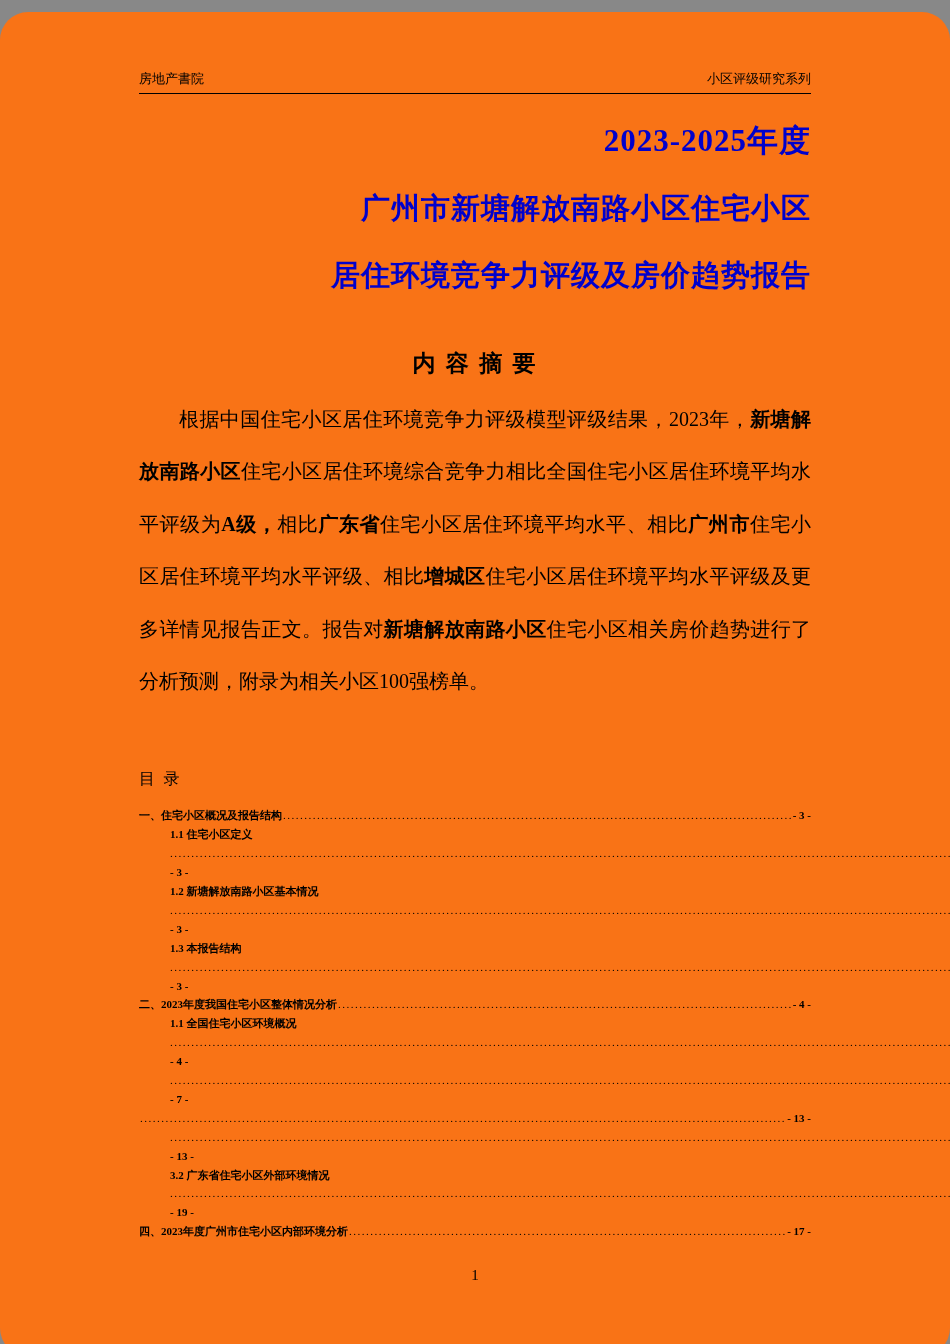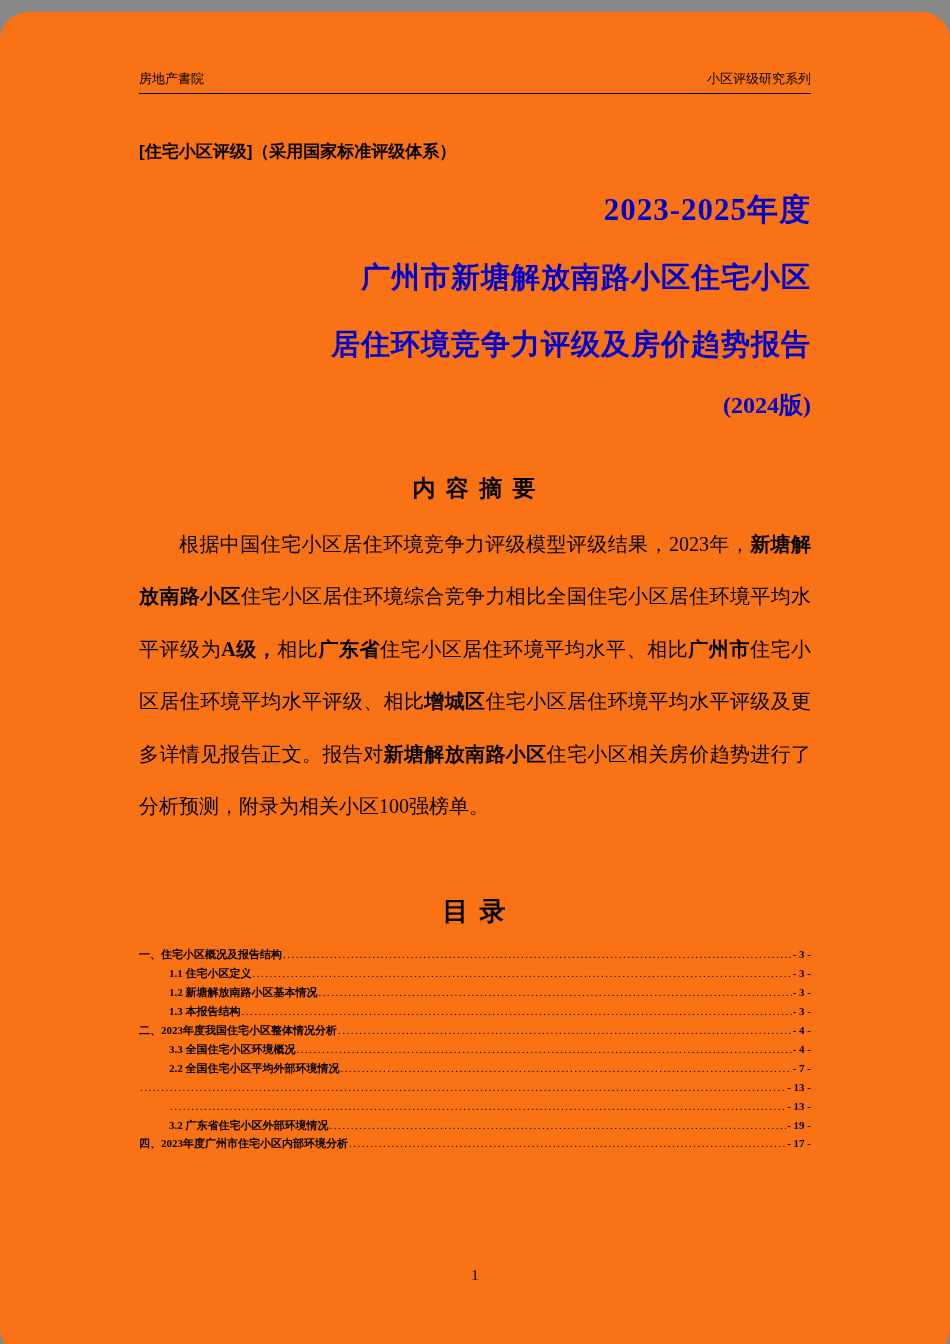--- a/index.html
+++ b/index.html
@@ -73,38 +73,38 @@
     margin-top: 14px;
     font-size: 20px;
     line-height: 2.62;
     text-align: justify;
     text-indent: 2em;
   }
   .summary-paragraph .b { font-weight: bold; }
   
   .toc-heading {
     margin-top: 62px;
-    text-align: center;
-    font-size: 26px;
-    font-weight: bold;
+    text-align: left;
+    font-size: 16px;
+    font-weight: normal;
     font-family: "Liberation Sans", "DejaVu Sans", sans-serif;
     letter-spacing: 2px;
   }
   .toc-list {
     margin-top: 16px;
     font-size: 11px;
     font-weight: bold;
   }
   .toc-row {
     display: flex;
     align-items: baseline;
     line-height: 1.72;
     white-space: nowrap;
   }
-  .toc-row.lvl2 { padding-left: 30px; }
+  .toc-row.lvl2 { padding-left: 30px; flex-direction: column; }
   .toc-label { flex: 0 0 auto; }
   .dots {
     flex: 1 1 auto;
     overflow: hidden;
     white-space: nowrap;
     letter-spacing: 1.5px;
     margin: 0 1px;
     font-weight: normal;
   }
   .toc-page { flex: 0 0 auto; font-weight: bold; }
@@ -125,27 +125,25 @@
 
   <div class="doc-header">
     <div class="doc-header-inner">
       <span>房地产書院</span>
       <span>小区评级研究系列</span>
     </div>
   </div>
 
   <div class="content">
 
-    <div class="bracket-line">[住宅小区评级]（采用国家标准评级体系）</div>
 
     <div class="title-block">
       <div class="title-line1 blue" style="color: rgb(1, 1, 204);">2023-2025年度</div>
       <div class="title-line2 blue" style="color: rgb(1, 1, 204);">广州市新塘解放南路小区住宅小区</div>
       <div class="title-line3 blue" style="color: rgb(1, 1, 204);">居住环境竞争力评级及房价趋势报告</div>
-      <div class="title-edition blue" style="color: rgb(1, 1, 204);">(2024版)</div>
     </div>
 
     <div class="summary-heading">内 容 摘 要</div>
 
     <div class="summary-paragraph"><span>根据中国住宅小区居住环境竞争力评级模型评级结果，2023年，</span><span class="b">新塘解放南路小区</span><span>住宅小区居住环境综合竞争力相比全国住宅小区居住环境平均水平评级为</span><span class="b">A级，</span><span>相比</span><span class="b">广东省</span><span>住宅小区居住环境平均水平、相比</span><span class="b">广州市</span><span>住宅小区居住环境平均水平评级、相比</span><span class="b">增城区</span><span>住宅小区居住环境平均水平评级及更多详情见报告正文。报告对</span><span class="b">新塘解放南路小区</span><span>住宅小区相关房价趋势进行了分析预测，附录为相关小区100强榜单。</span></div>
 
     <div class="toc-heading">目 录</div>
 
     <div class="toc-list">
         <div class="toc-row">
@@ -167,26 +165,25 @@
           <span class="toc-label">1.3 本报告结构</span>
           <span class="dots">............................................................................................................................................................................................................................</span>
           <span class="toc-page">- 3 -</span>
         </div>
         <div class="toc-row">
           <span class="toc-label">二、2023年度我国住宅小区整体情况分析</span>
           <span class="dots">............................................................................................................................................................................................................................</span>
           <span class="toc-page">- 4 -</span>
         </div>
         <div class="toc-row lvl2">
-          <span class="toc-label">3.3 全国住宅小区环境概况</span>
+          <span class="toc-label">1.1 全国住宅小区环境概况</span>
           <span class="dots">............................................................................................................................................................................................................................</span>
           <span class="toc-page">- 4 -</span>
         </div>
         <div class="toc-row lvl2">
-          <span class="toc-label">2.2 全国住宅小区平均外部环境情况</span>
           <span class="dots">............................................................................................................................................................................................................................</span>
           <span class="toc-page">- 7 -</span>
         </div>
         <div class="toc-row">
           <span class="dots">............................................................................................................................................................................................................................</span>
           <span class="toc-page">- 13 -</span>
         </div>
         <div class="toc-row lvl2">
           <span class="dots">............................................................................................................................................................................................................................</span>
           <span class="toc-page">- 13 -</span>

